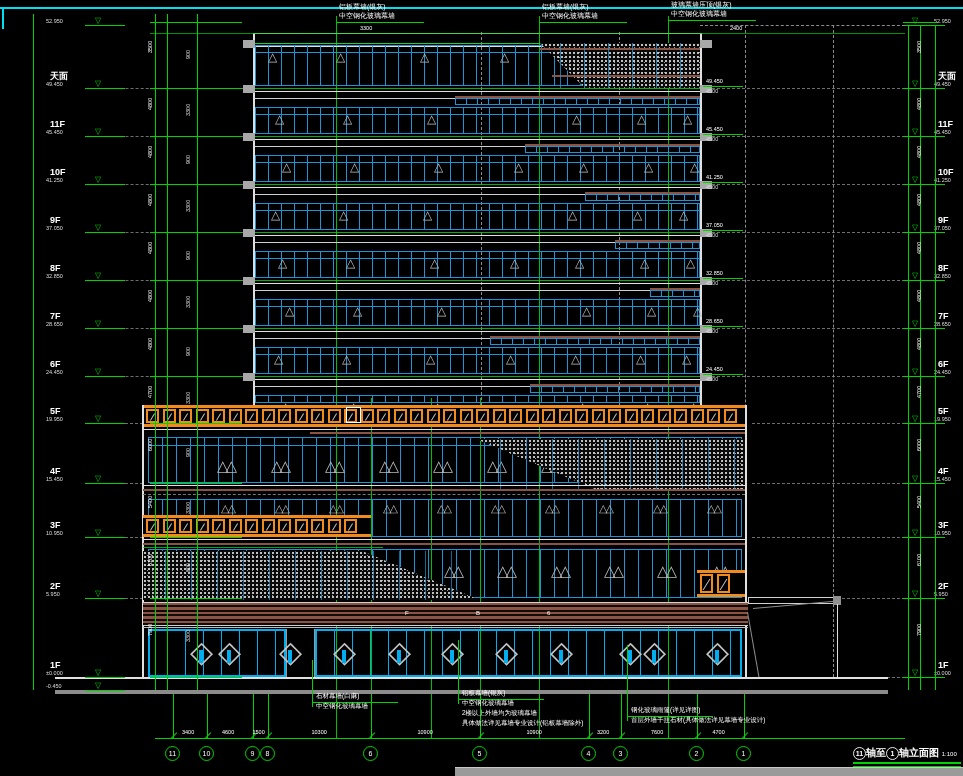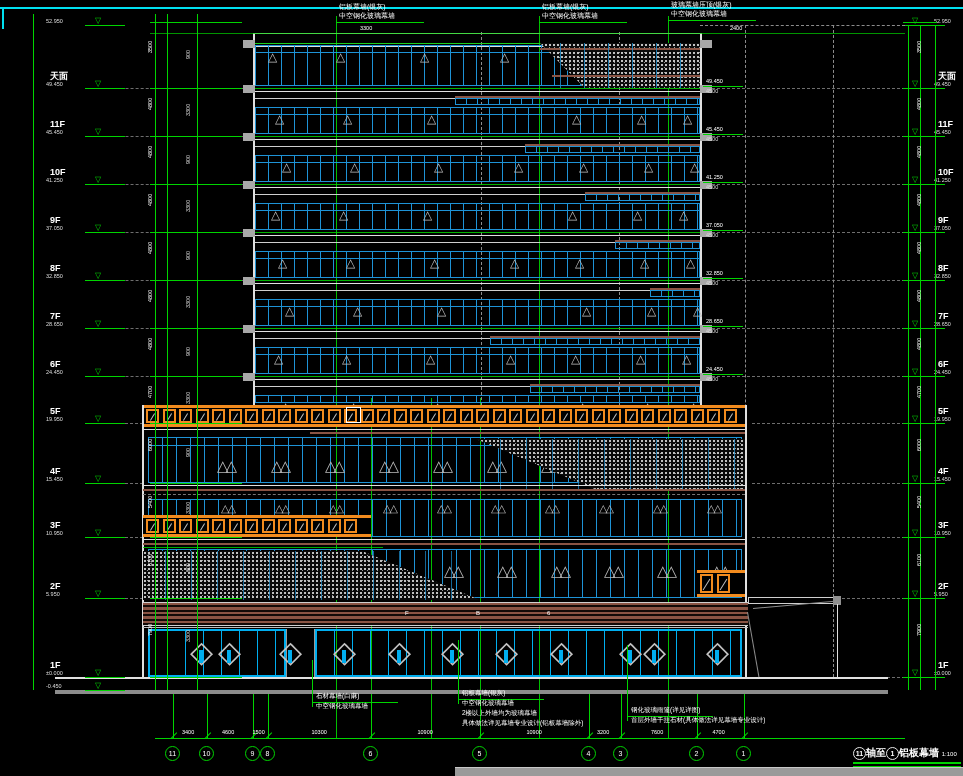--- a/index.html
+++ b/index.html
@@ -705,20 +705,20 @@
       <div style="position: absolute; left: 651px; top: 730px; white-space: nowrap; font-size: 5.5px; line-height: 1; color: rgb(255, 255, 255);">7600</div>
       <div style="position: absolute; left: 613px; top: 746px; width: 15px; height: 15px; border: 1px solid rgb(0, 212, 0); border-radius: 50%; color: rgb(255, 255, 255); font-size: 7px; text-align: center; line-height: 14px;">3</div>
       <div style="position: absolute; left: 694px; top: 735px; width: 8px; height: 1px; background: rgb(0, 212, 0); transform: rotate(-45deg);"></div>
       <div style="position: absolute; left: 712.5px; top: 730px; white-space: nowrap; font-size: 5.5px; line-height: 1; color: rgb(255, 255, 255);">4700</div>
       <div style="position: absolute; left: 689px; top: 746px; width: 15px; height: 15px; border: 1px solid rgb(0, 212, 0); border-radius: 50%; color: rgb(255, 255, 255); font-size: 7px; text-align: center; line-height: 14px;">2</div>
       <div style="position: absolute; left: 741px; top: 735px; width: 8px; height: 1px; background: rgb(0, 212, 0); transform: rotate(-45deg);"></div>
       <div style="position: absolute; left: 736px; top: 746px; width: 15px; height: 15px; border: 1px solid rgb(0, 212, 0); border-radius: 50%; color: rgb(255, 255, 255); font-size: 7px; text-align: center; line-height: 14px;">1</div>
     </div>
 
   <div class="abs" style="left:853px;top:746px;width:110px;height:18px;color:#fff;font-size:10px;font-weight:bold;">
-    <span class="circ" style="font-size:7px;">11</span><span>轴至</span><span class="circ" style="font-size:7px;">1</span><span>铝板幕墙</span>
+    <span class="circ" style="font-size:7px;">11</span><span>轴至</span><span class="circ" style="font-size:7px;">1</span><span>轴立面图</span>
     <span style="font-size:6px;font-weight:normal;">1:100</span>
   </div>
   <div class="abs" style="left:853px;top:762px;width:108px;height:2px;background:#00d400;"></div>
   <div class="abs" style="left:853px;top:766px;width:108px;height:1px;background:#00d400;"></div>
 
   <div class="abs" style="left:455px;top:767px;width:508px;height:9px;background:#9a9a9a;border-top:1px solid #c8c8c8;"></div>
 </div>
 
 </body></html>

